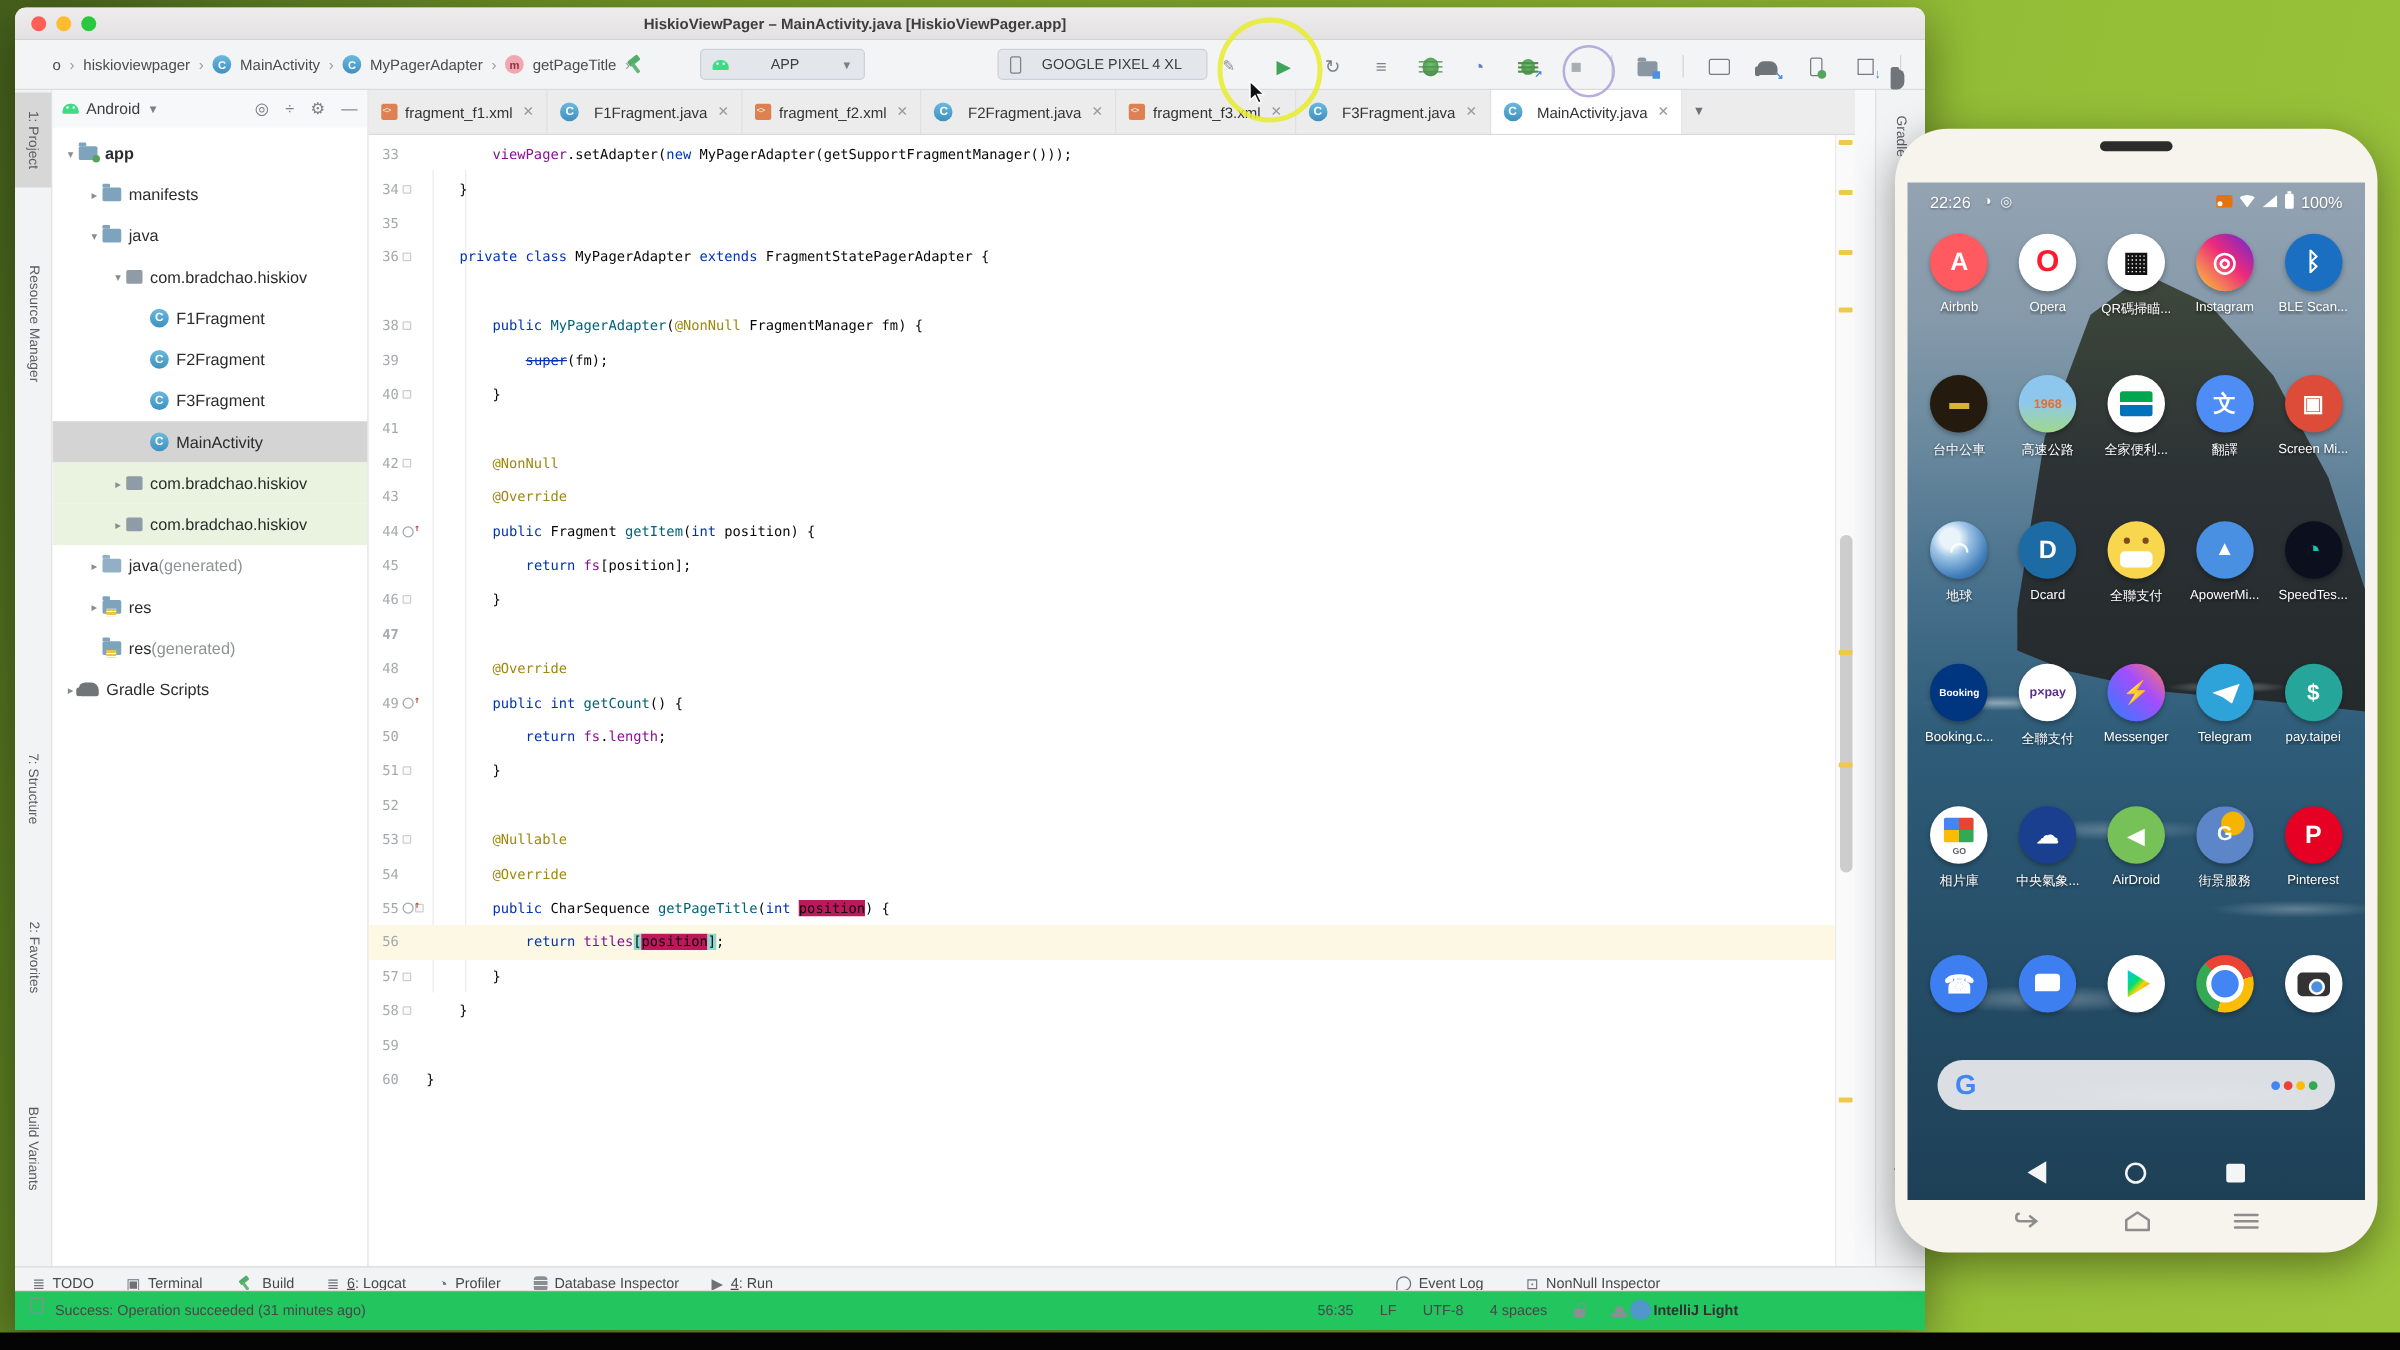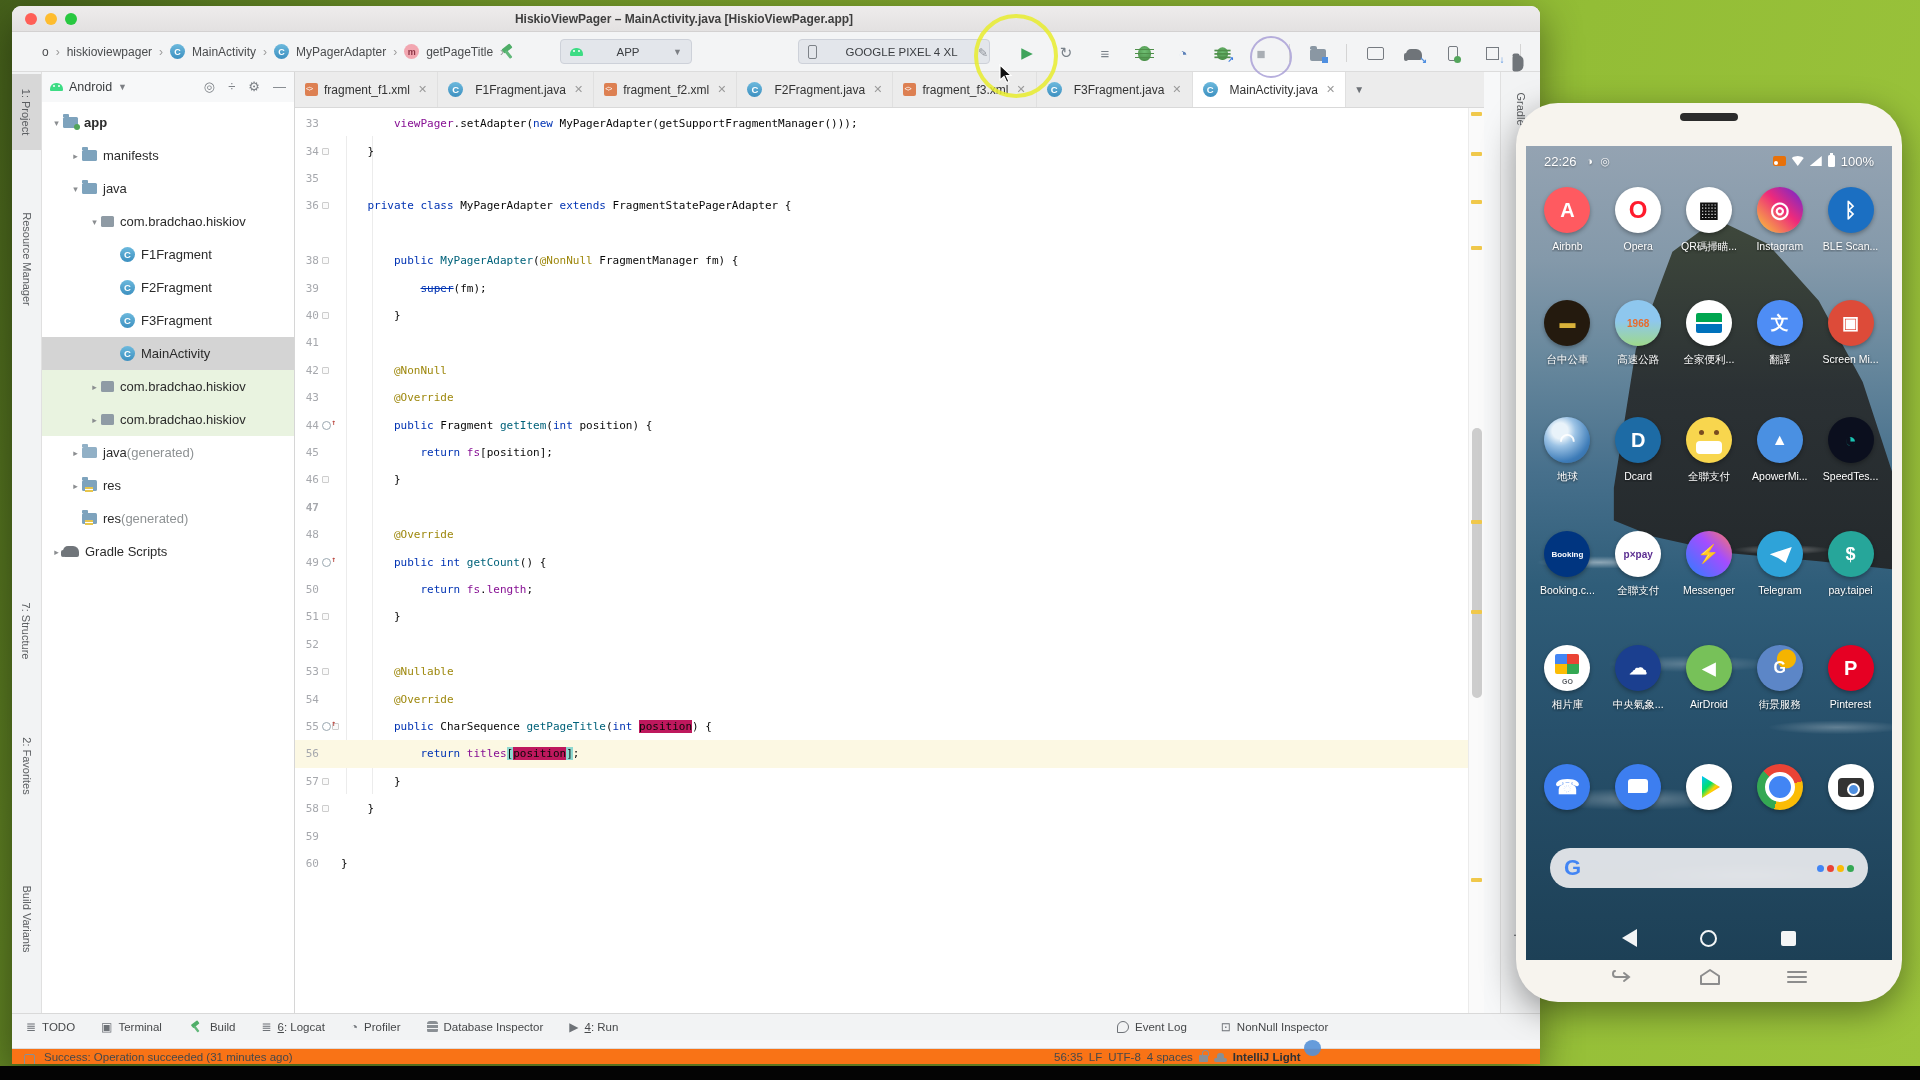--- a/index.html
+++ b/index.html
@@ -107,24 +107,24 @@
   .thumb{position:absolute;left:3px;width:10px;background:rgba(120,120,120,.35);border-radius:5px;}
 
   
   .bottombar{position:absolute;left:0;right:0;bottom:24px;height:27px;background:#f2f3f4;border-top:1px solid #d9d9d9;display:flex;align-items:center;padding-left:14px;gap:26px;font-size:11.5px;color:#46484a;}
   .btool{display:flex;align-items:center;gap:6px;white-space:nowrap;}
   .btool u{text-decoration:underline;}
   .bi{color:#6e7277;font-size:12px;display:inline-flex;}
   .i-db{width:11px;height:12px;background:repeating-linear-gradient(#8a8f94 0 3px,#f2f3f4 3px 4px);border-radius:3px;}
   .i-balloon{width:12px;height:12px;border:1.5px solid #6e7277;border-radius:50% 50% 50% 0;}
   .brt{position:absolute;left:1105px;display:flex;gap:34px;align-items:center;}
-  .statusbar{position:absolute;left:0;right:0;bottom:0;height:16px;background:#f97316;border-top:1px solid #dddddd;display:flex;align-items:center;font-size:11.5px;color:#46484a;}
+  .statusbar{position:absolute;left:0;right:0;bottom:0;height:32px;background:#22c55e;border-top:1px solid #dddddd;display:flex;align-items:center;font-size:11.5px;color:#46484a;}
   .smsg{position:absolute;left:32px;white-space:nowrap;}
   .sdoc{position:absolute;left:12px;top:5px;width:11px;height:13px;border:1.5px solid #8a8f94;border-radius:2px;}
-  .srt{position:absolute;left:1042px;display:flex;gap:6px;align-items:center;white-space:nowrap;}
+  .srt{position:absolute;left:1042px;display:flex;gap:21px;align-items:center;white-space:nowrap;}
   .i-lock{width:9px;height:7px;background:#8a8f94;border-radius:1px;position:relative;margin-top:4px;}
   .i-lock::before{content:"";position:absolute;left:3px;top:-5px;width:5px;height:5px;border:1.5px solid #8a8f94;border-bottom:none;border-radius:4px 4px 0 0;}
   .i-hat{width:13px;height:4px;background:#8a8f94;border-radius:2px;position:relative;margin-top:6px;}
   .i-hat::before{content:"";position:absolute;left:3px;top:-5px;width:7px;height:5px;background:#8a8f94;border-radius:3px 3px 0 0;}
   .theme-name{font-weight:bold;color:#2f3133;}
 
   
   .click-ring{position:absolute;left:974px;top:14px;width:84px;height:84px;border:4px solid rgba(232,236,45,.85);border-radius:50%;z-index:40;}
   .stop-ring{position:absolute;left:1250px;top:36px;width:42px;height:42px;border:2px solid rgba(165,155,212,.8);border-radius:50%;z-index:40;}
   .blue-dot{position:absolute;left:1304px;top:1040px;width:17px;height:16px;background:rgba(85,145,215,.9);border-radius:50%;z-index:40;}
@@ -224,21 +224,21 @@
           <span class="ci ci-method">m</span>
           <span>getPageTitle</span>
           <span class="csep">›</span>
         </div>
       <span class="i-hammer" style="position:absolute;left:488px;top:12px;"></span>
       <div class="chip" style="left:548px;width:132px;">
         <span class="droid"></span>
         <span style="margin:0 auto;">APP</span>
         <span class="chev">▼</span>
       </div>
-      <div class="chip" style="left:786px;width:192px;">
+      <div class="chip" style="left:786px;width:168px;">
         <span class="phoneglyph"></span>
         <span style="margin:0 auto;">GOOGLE PIXEL 4 XL</span>
       </div>
       <span class="pencil">✎</span>
       <div class="runicons">
           <span class="ricon" style="color: rgb(63, 164, 91);">▶</span>
           <span class="ricon" style="color: rgb(122, 130, 138);">↻</span>
           <span class="ricon" style="color: rgb(122, 130, 138);">≡</span>
           <span class="ricon">
             <span class="i-bug"></span>

